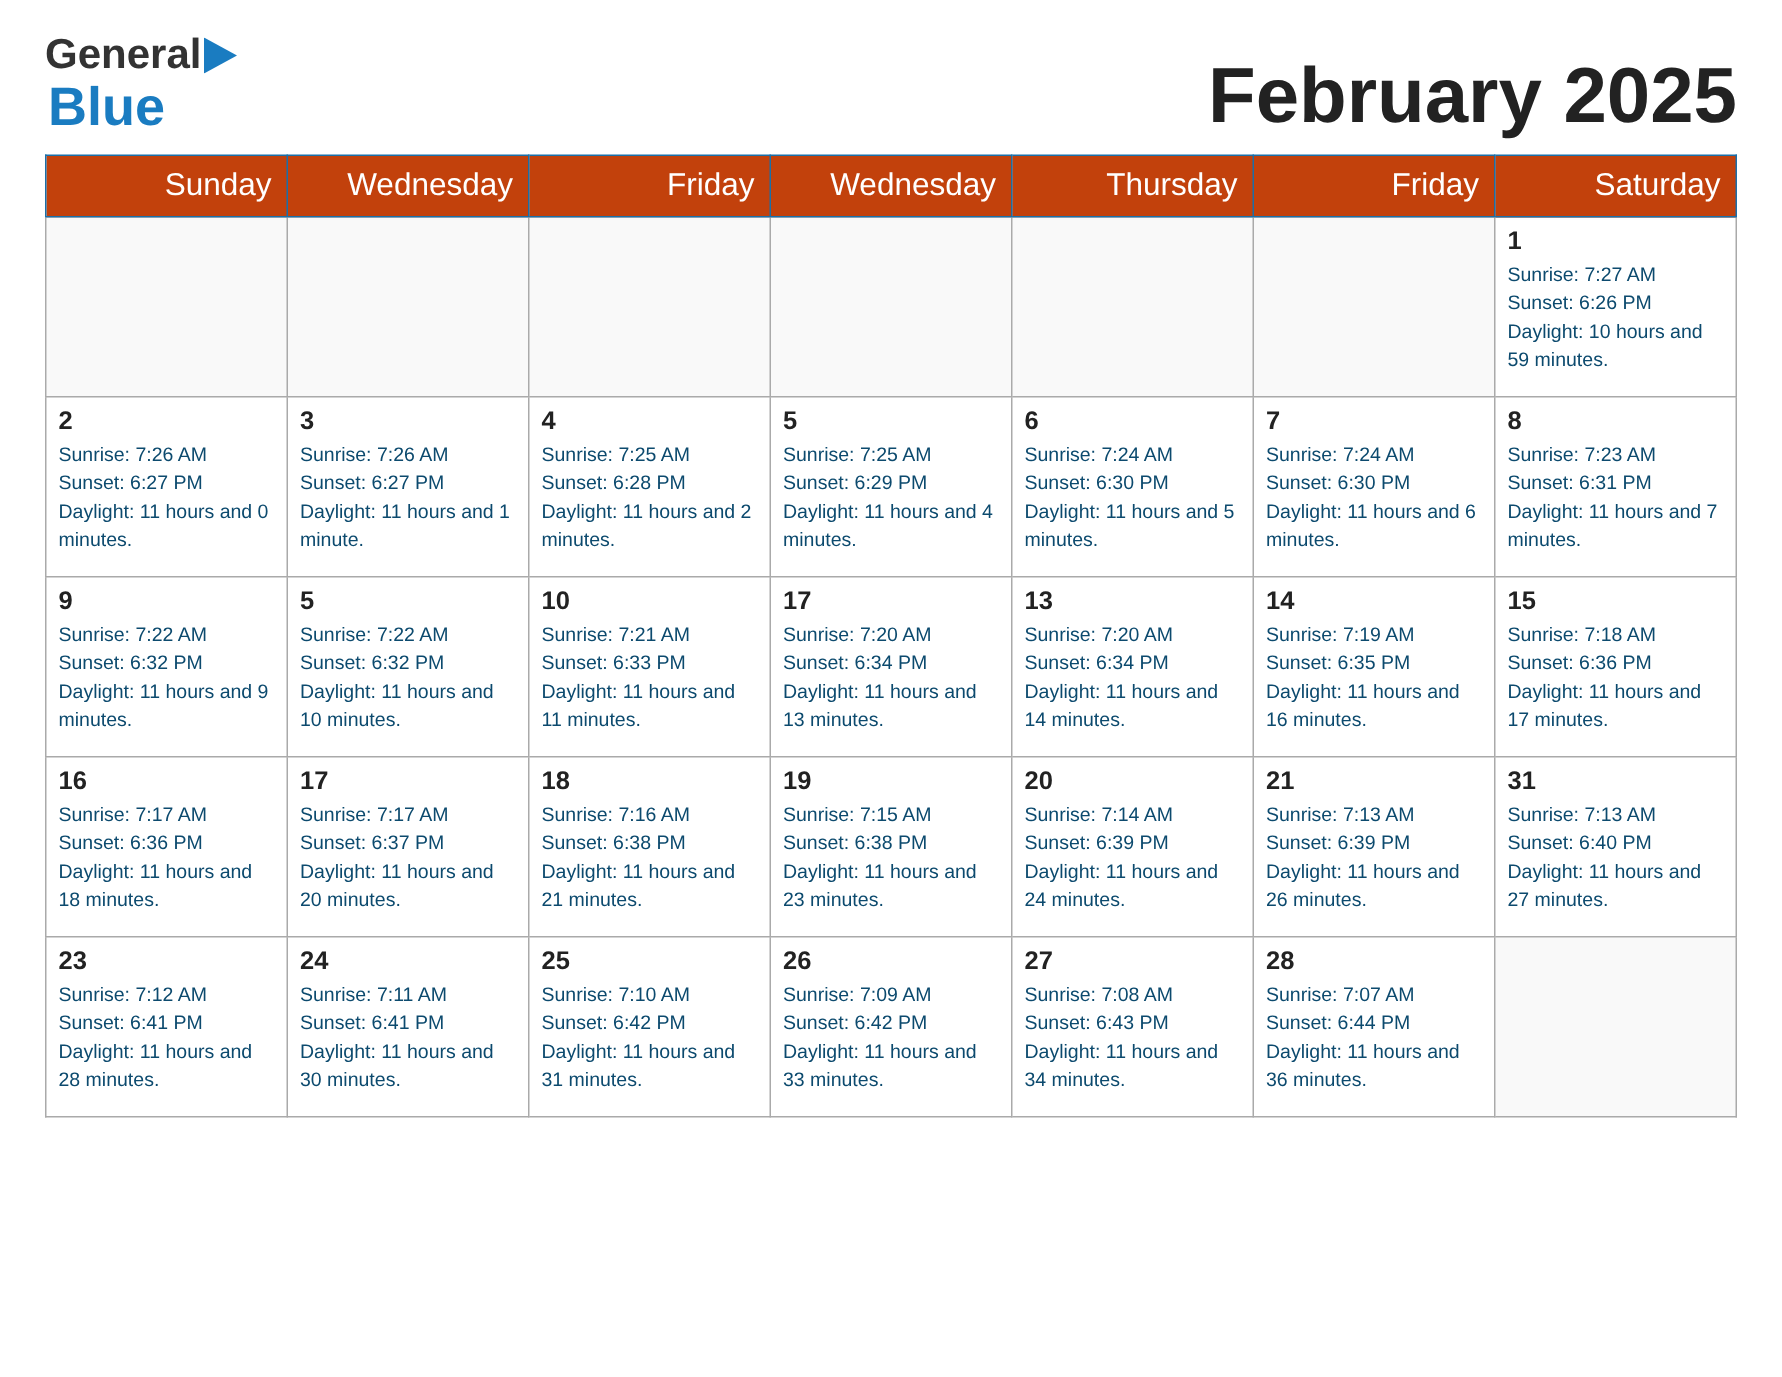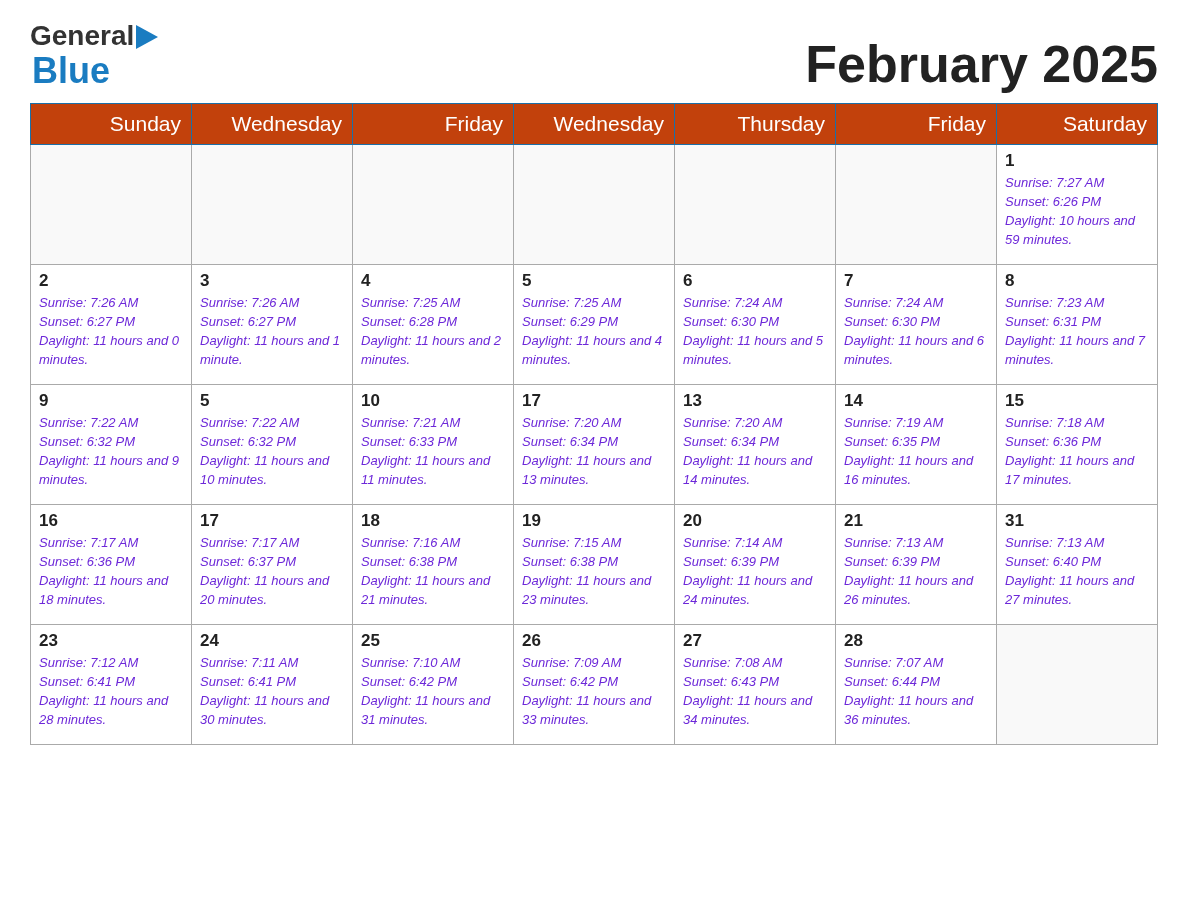--- a/index.html
+++ b/index.html
@@ -66,23 +66,22 @@
     }
     .day-number {
       font-size: 17px;
       font-weight: bold;
       color: #222;
       display: block;
       margin-bottom: 3px;
     }
     .day-info {
       font-size: 13px;
-      color: #6d28d9;
+      color: #0c4a6e;
       line-height: 1.45;
-      font-style: italic;
     }
     .empty-cell {
       background: #f9f9f9;
     }
     
     .logo-icon-row {
       display: flex;
       align-items: center;
     }
     .logo-g {

